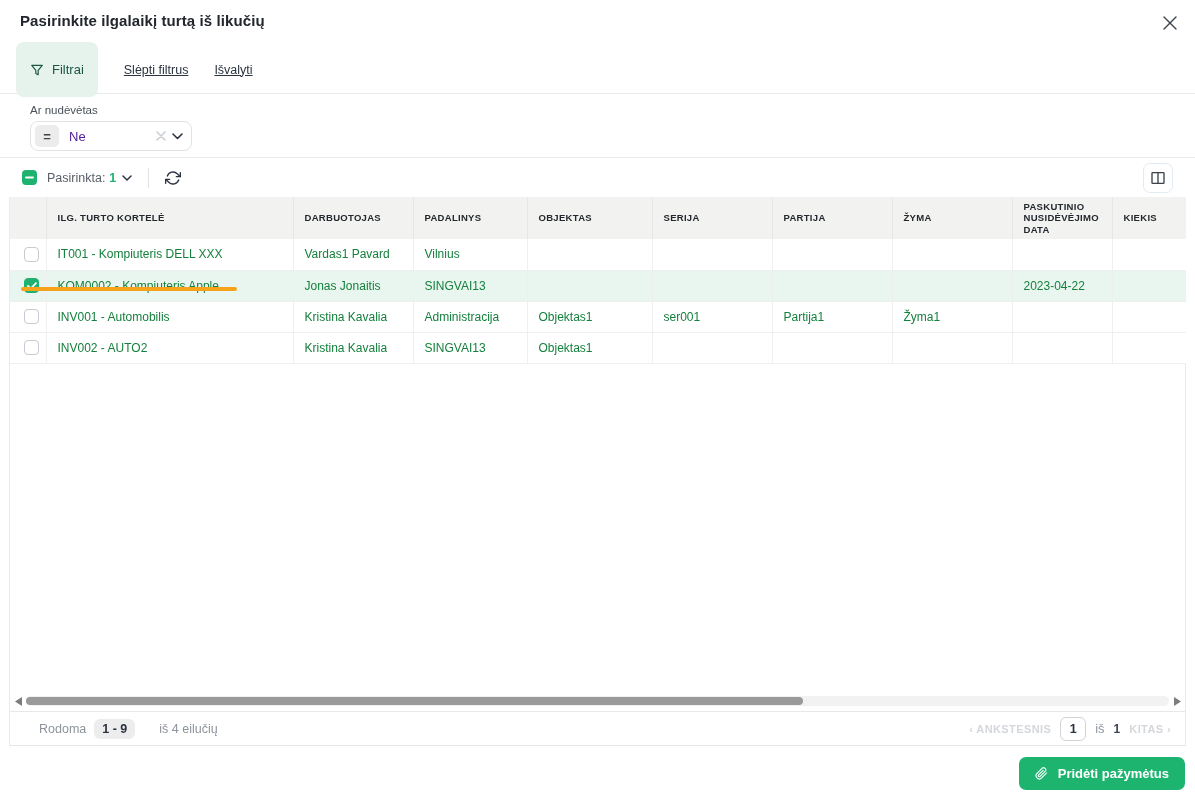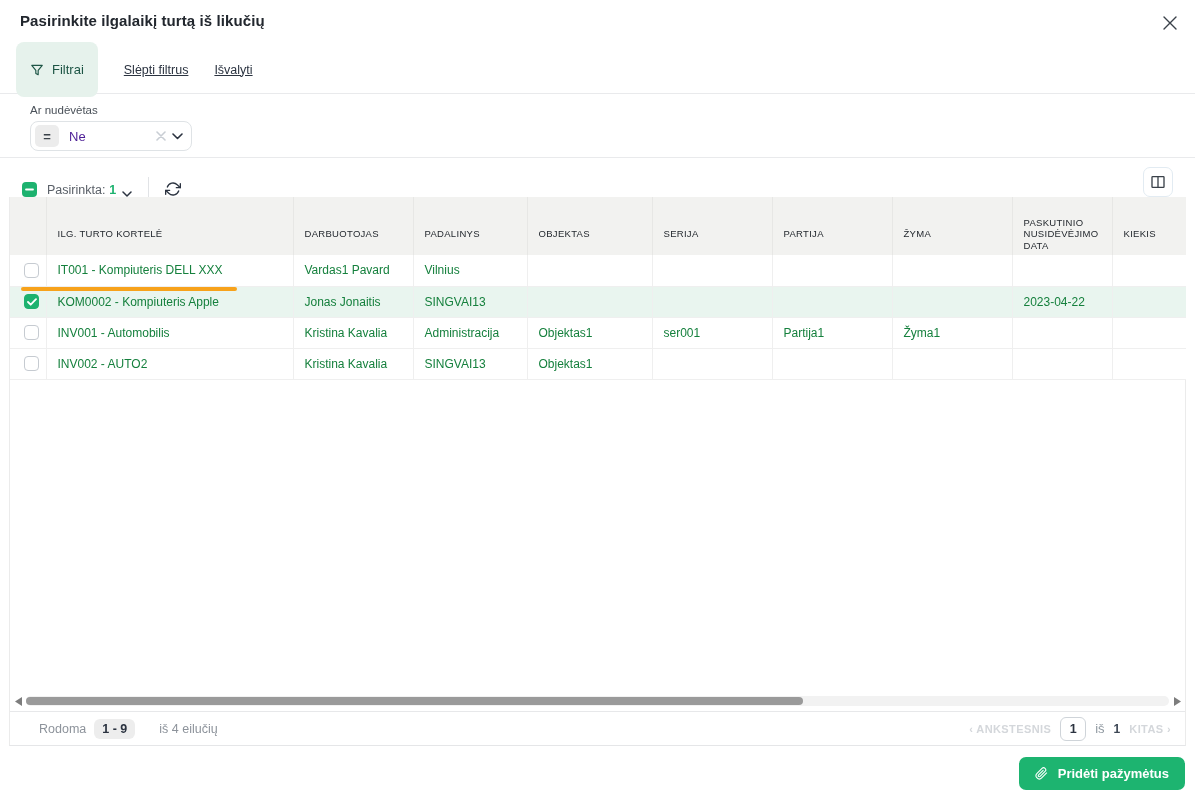--- a/index.html
+++ b/index.html
@@ -26,38 +26,38 @@
   .filter-field-label { font-size:11.5px; color:#4a5159; margin-bottom:5px; }
   .filter-select { display:flex; align-items:center; width:162px; height:30px; background:#fff;
     border:1px solid #dfe3e6; border-radius:8px; padding:0 8px 0 4px; cursor:pointer; }
   .op-badge { width:24px; height:22px; background:#ececec; border-radius:5px; display:flex;
     align-items:center; justify-content:center; font-size:13px; font-weight:bold; color:#3a4149; flex:0 0 auto; }
   .filter-value { flex:1 1 auto; font-size:13px; color:#4c1d95; padding-left:10px; }
   .clear-x { color:#c9ced4; margin-right:6px; display:flex; cursor:pointer; }
   .select-chevron { color:#2b3340; display:flex; cursor:pointer; }
 
   
-  .selection-bar { display:flex; align-items:flex-end; padding:0 22px 0 22px; height:39px; flex:0 0 auto; }
+  .selection-bar { display:flex; align-items:center; padding:0 22px 0 22px; height:39px; flex:0 0 auto; }
   .sel-checkbox { width:15px; height:15px; border-radius:4px; background:#1db26f; display:flex;
     align-items:center; justify-content:center; cursor:pointer; flex:0 0 auto; }
   .sel-label { font-size:12.5px; color:#5a6068; margin-left:10px; font-weight:500; }
   .sel-count { color:#1db26f; font-weight:bold; margin-left:4px; font-size:12.5px; }
   .sel-chevron { margin-left:6px; color:#2b3340; display:flex; cursor:pointer; }
   .v-divider { width:1px; height:20px; background:#e1e3e6; margin:0 16px; }
   .refresh-btn { display:flex; align-items:center; justify-content:center; cursor:pointer; color:#2b3340; }
   .bar-spacer { flex:1 1 auto; }
   .columns-btn { width:30px; height:30px; border:1px solid #e2ebf2; border-radius:7px; background:#fff;
     display:flex; align-items:center; justify-content:center; cursor:pointer; color:#3a4149; }
 
   
   .table-container { position:relative; margin:0 9px; flex:1 1 auto; display:flex; flex-direction:column;
     border-left:1px solid #ebebeb; border-right:1px solid #ebebeb; border-bottom:1px solid #e5e6e8; min-height:0; }
   table { border-collapse:collapse; table-layout:fixed; width:100%; flex:0 0 auto; }
-  thead th { background:#f2f2f0; font-size:9.5px; font-weight:normal; color:#23282e; text-align:left;
-    text-transform:uppercase; letter-spacing:.3px; padding:20px 10px 4px 11px; height:32px;
+  thead th { background:#f2f2f0; font-size:9.5px; font-weight:bold; color:#23282e; text-align:left;
+    text-transform:uppercase; letter-spacing:.3px; padding:4px 10px 4px 11px; height:32px;
     border-right:1px solid #e7e7e5; line-height:1.2; vertical-align:middle; }
   thead th:last-child { border-right:none; }
   tbody td { font-size:12px; color:#15803d; height:31px; padding:0 10px 0 11px;
     border-bottom:1px solid #efefef; border-right:1px solid #efefef; background:#fff;
     white-space:nowrap; overflow:hidden; }
   tbody td:last-child { border-right:none; }
   tbody tr.selected td { background:#e9f5ef; }
   td.cb-cell, th.cb-cell { padding-left:14px; }
   .row-cb { width:15px; height:15px; border:1px solid #c6cbd1; border-radius:4px; background:#fff;
     display:flex; align-items:center; justify-content:center; cursor:pointer; }

